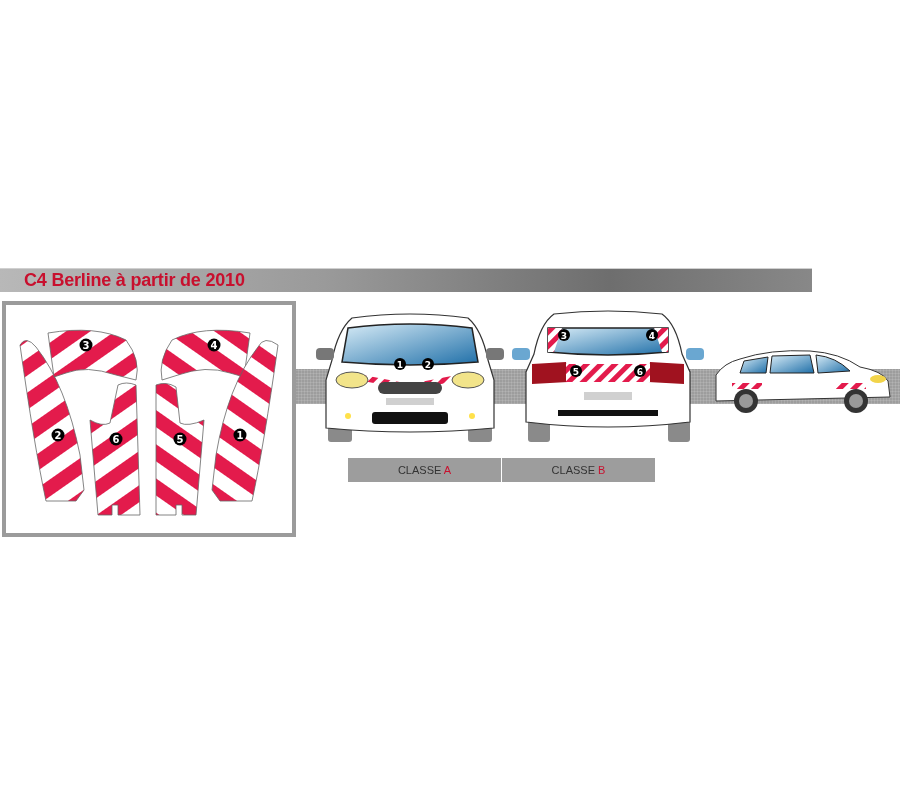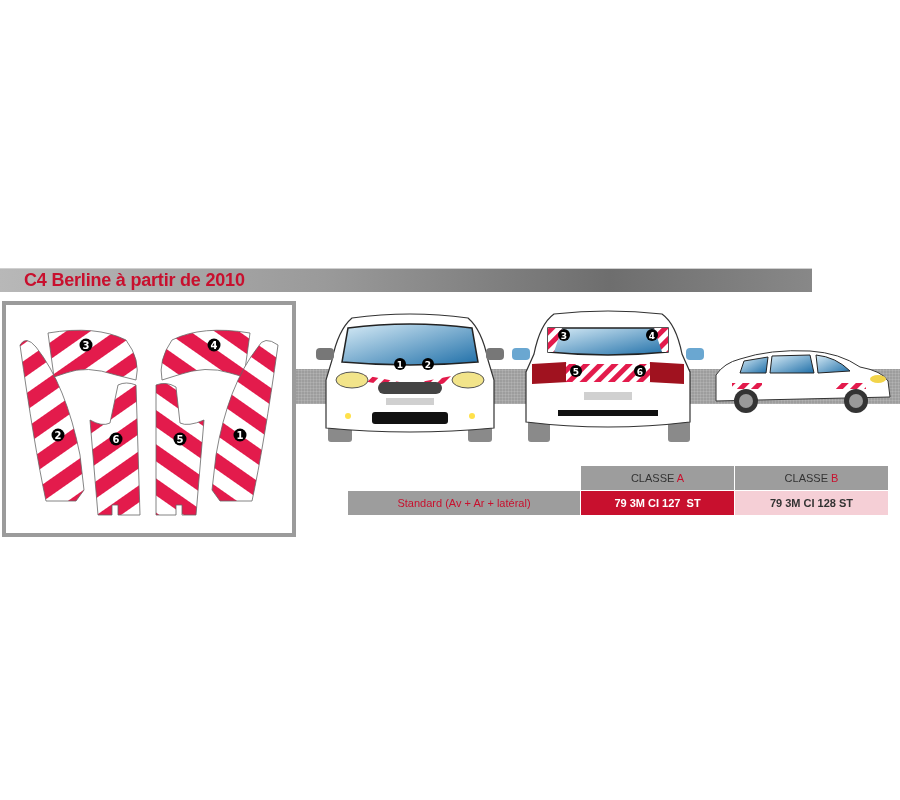--- a/index.html
+++ b/index.html
@@ -26,21 +26,20 @@
     background-color: #9d9d9d;
     background-image: repeating-linear-gradient(0deg, rgba(255,255,255,0.12) 0 1px, transparent 1px 3px),
                       repeating-linear-gradient(90deg, rgba(255,255,255,0.12) 0 1px, transparent 1px 3px);
   }
 
   .car { position: absolute; }
 
   table.ref {
     position: absolute; left: 347px; top: 457px; border-collapse: collapse;
     font-size: 11px;
-    margin-top: 8px;
   }
   table.ref td {
     height: 24px; text-align: center; padding: 0; border: 1px solid #fff;
   }
   .hdr { background: #9d9d9d; color: #333; width: 153px; }
   .hdr .acc { color: #c8102e; }
   .rowlbl { background: #9d9d9d; color: #c8102e; width: 232px; }
   .cellA { background: #c8102e; color: #fff; font-weight: bold; }
   .cellB { background: #f5cfd6; color: #333; font-weight: bold; }
   .blank { background: transparent; border: none !important; }
@@ -191,19 +190,14 @@
     <circle cx="146" cy="56" r="7" fill="#999"></circle>
 </svg>
 
 <table class="ref">
   <tbody>
       <tr>
     <td class="blank"></td>
     <td class="hdr"><span>CLASSE </span><span class="acc">A</span></td>
     <td class="hdr"><span>CLASSE </span><span class="acc">B</span></td>
   </tr>
-  <tr>
-    <td class="rowlbl">Standard (Av + Ar + latéral)</td>
-    <td class="cellA" style="white-space:pre">79 3M CI 127  ST</td>
-    <td class="cellB">79 3M CI 128 ST</td>
-  </tr>
 </tbody>
   </table>
 
 </body></html>

